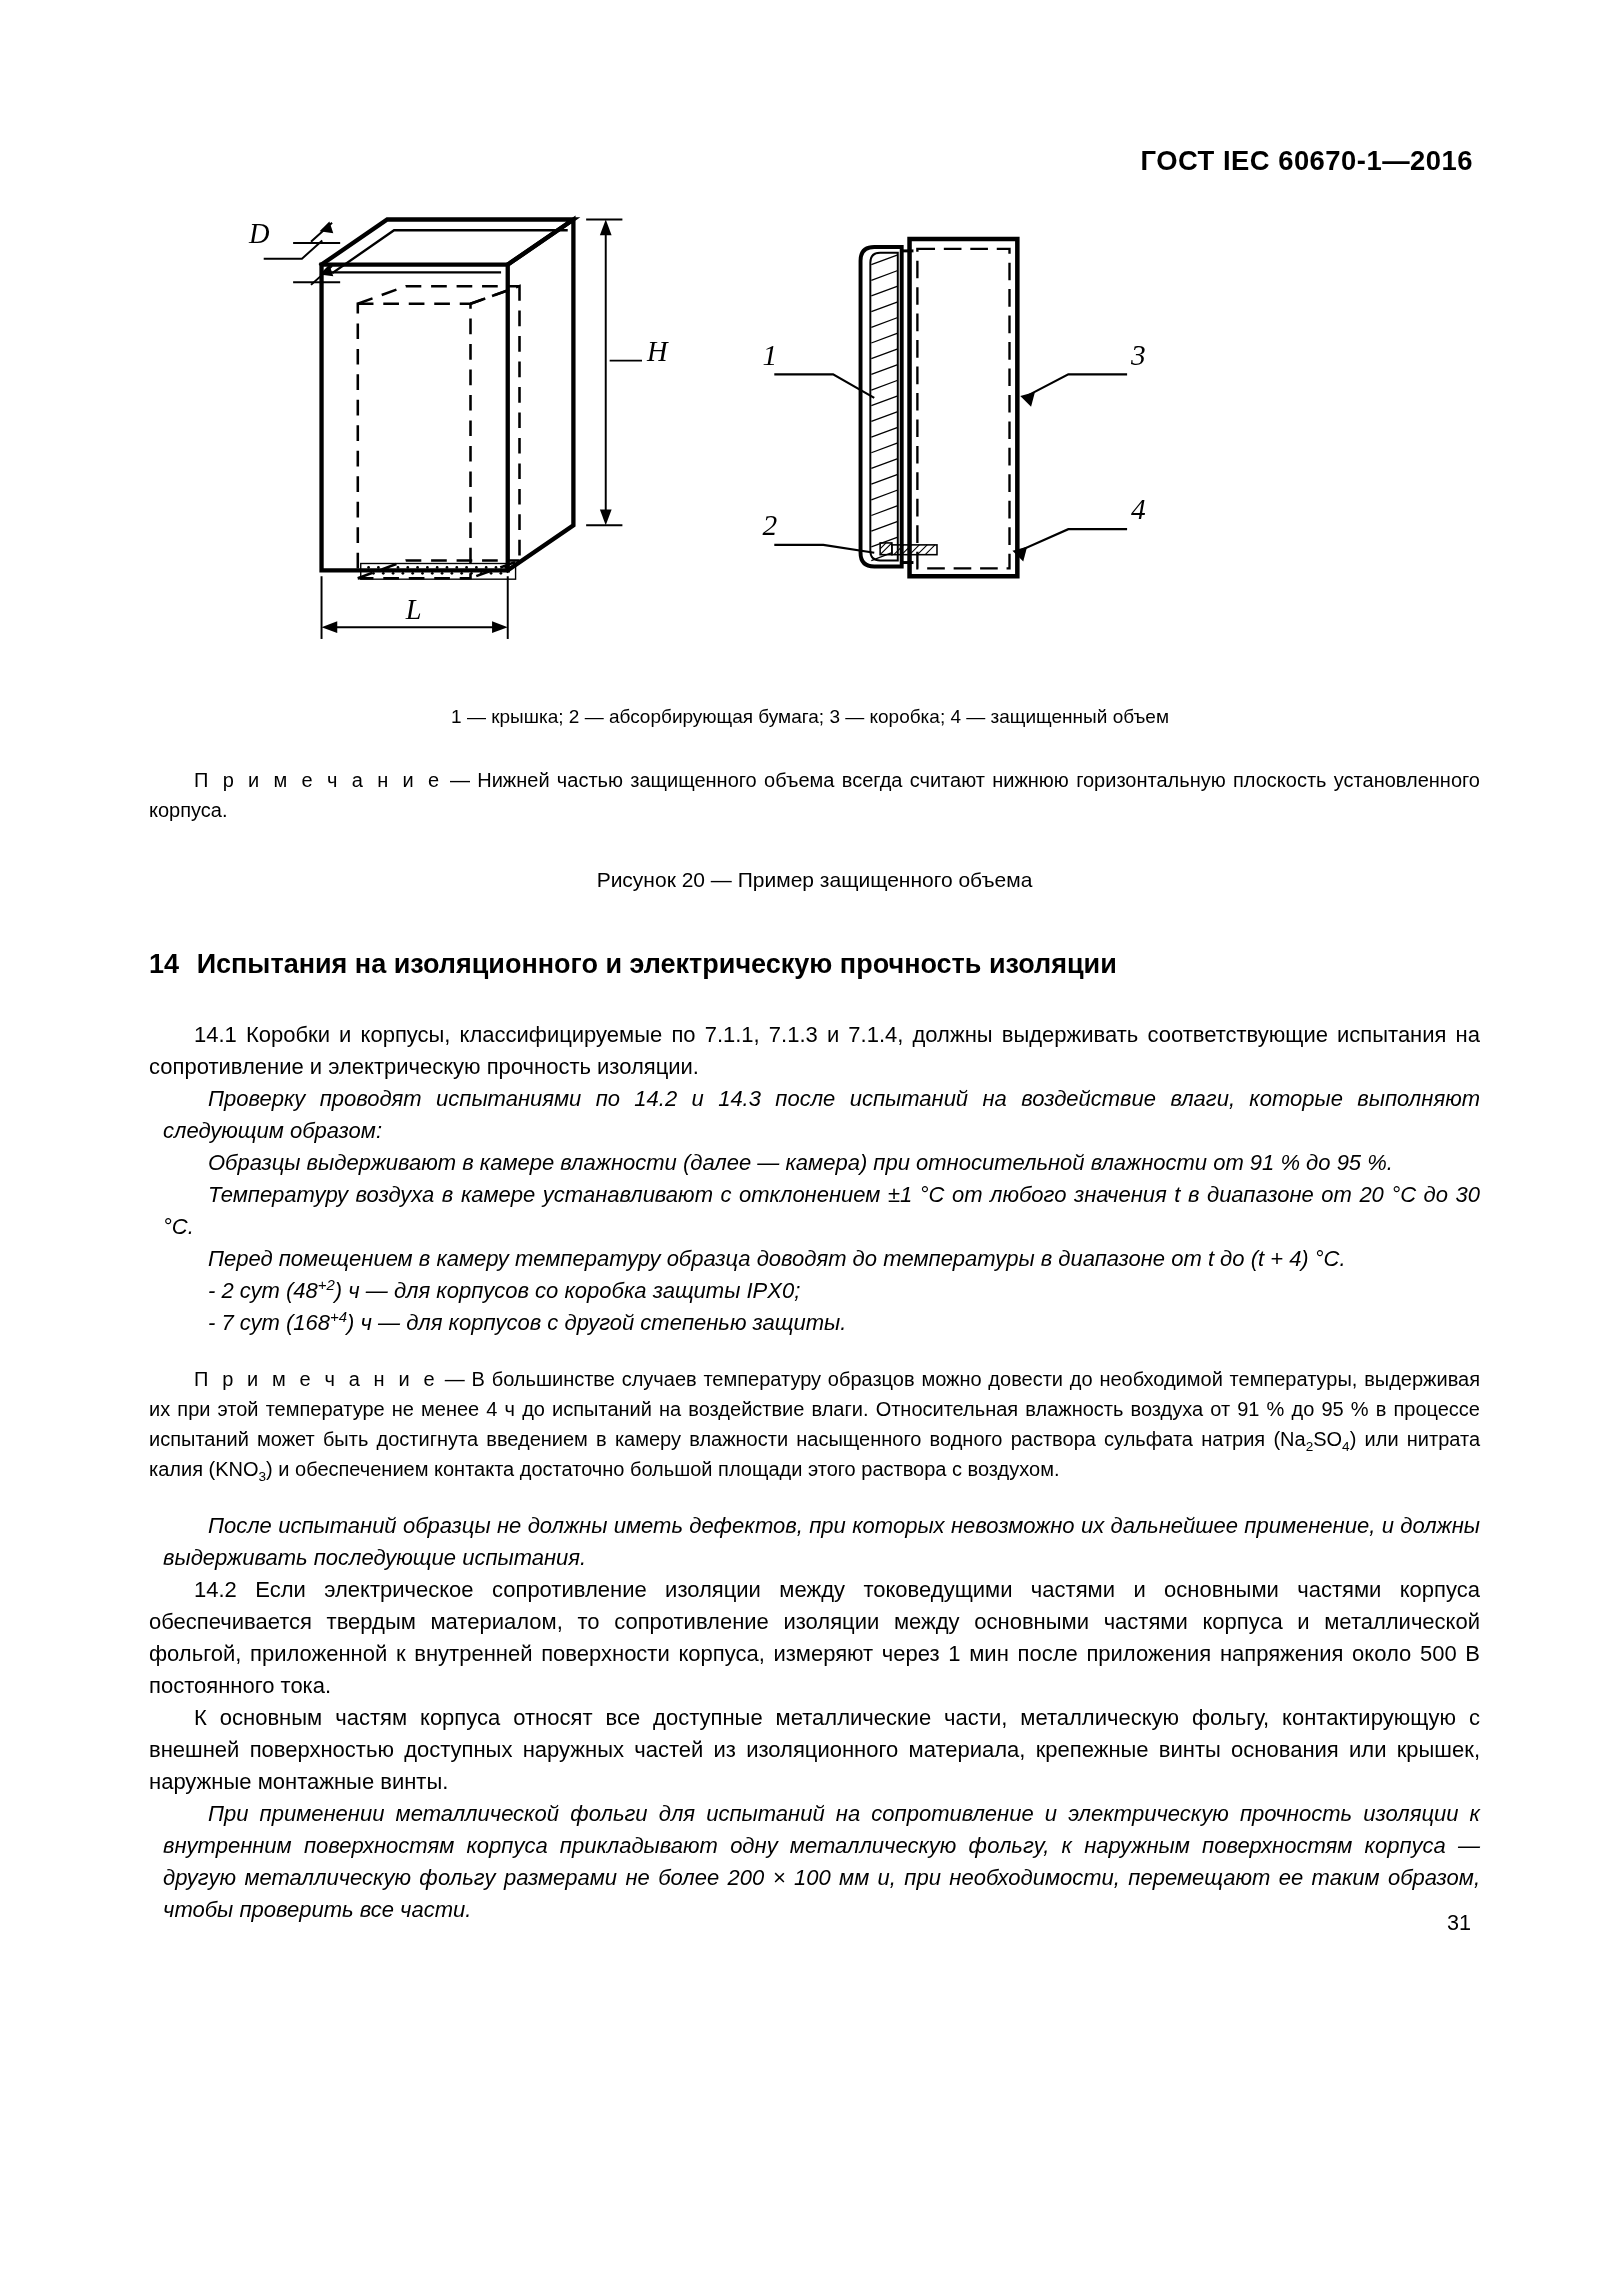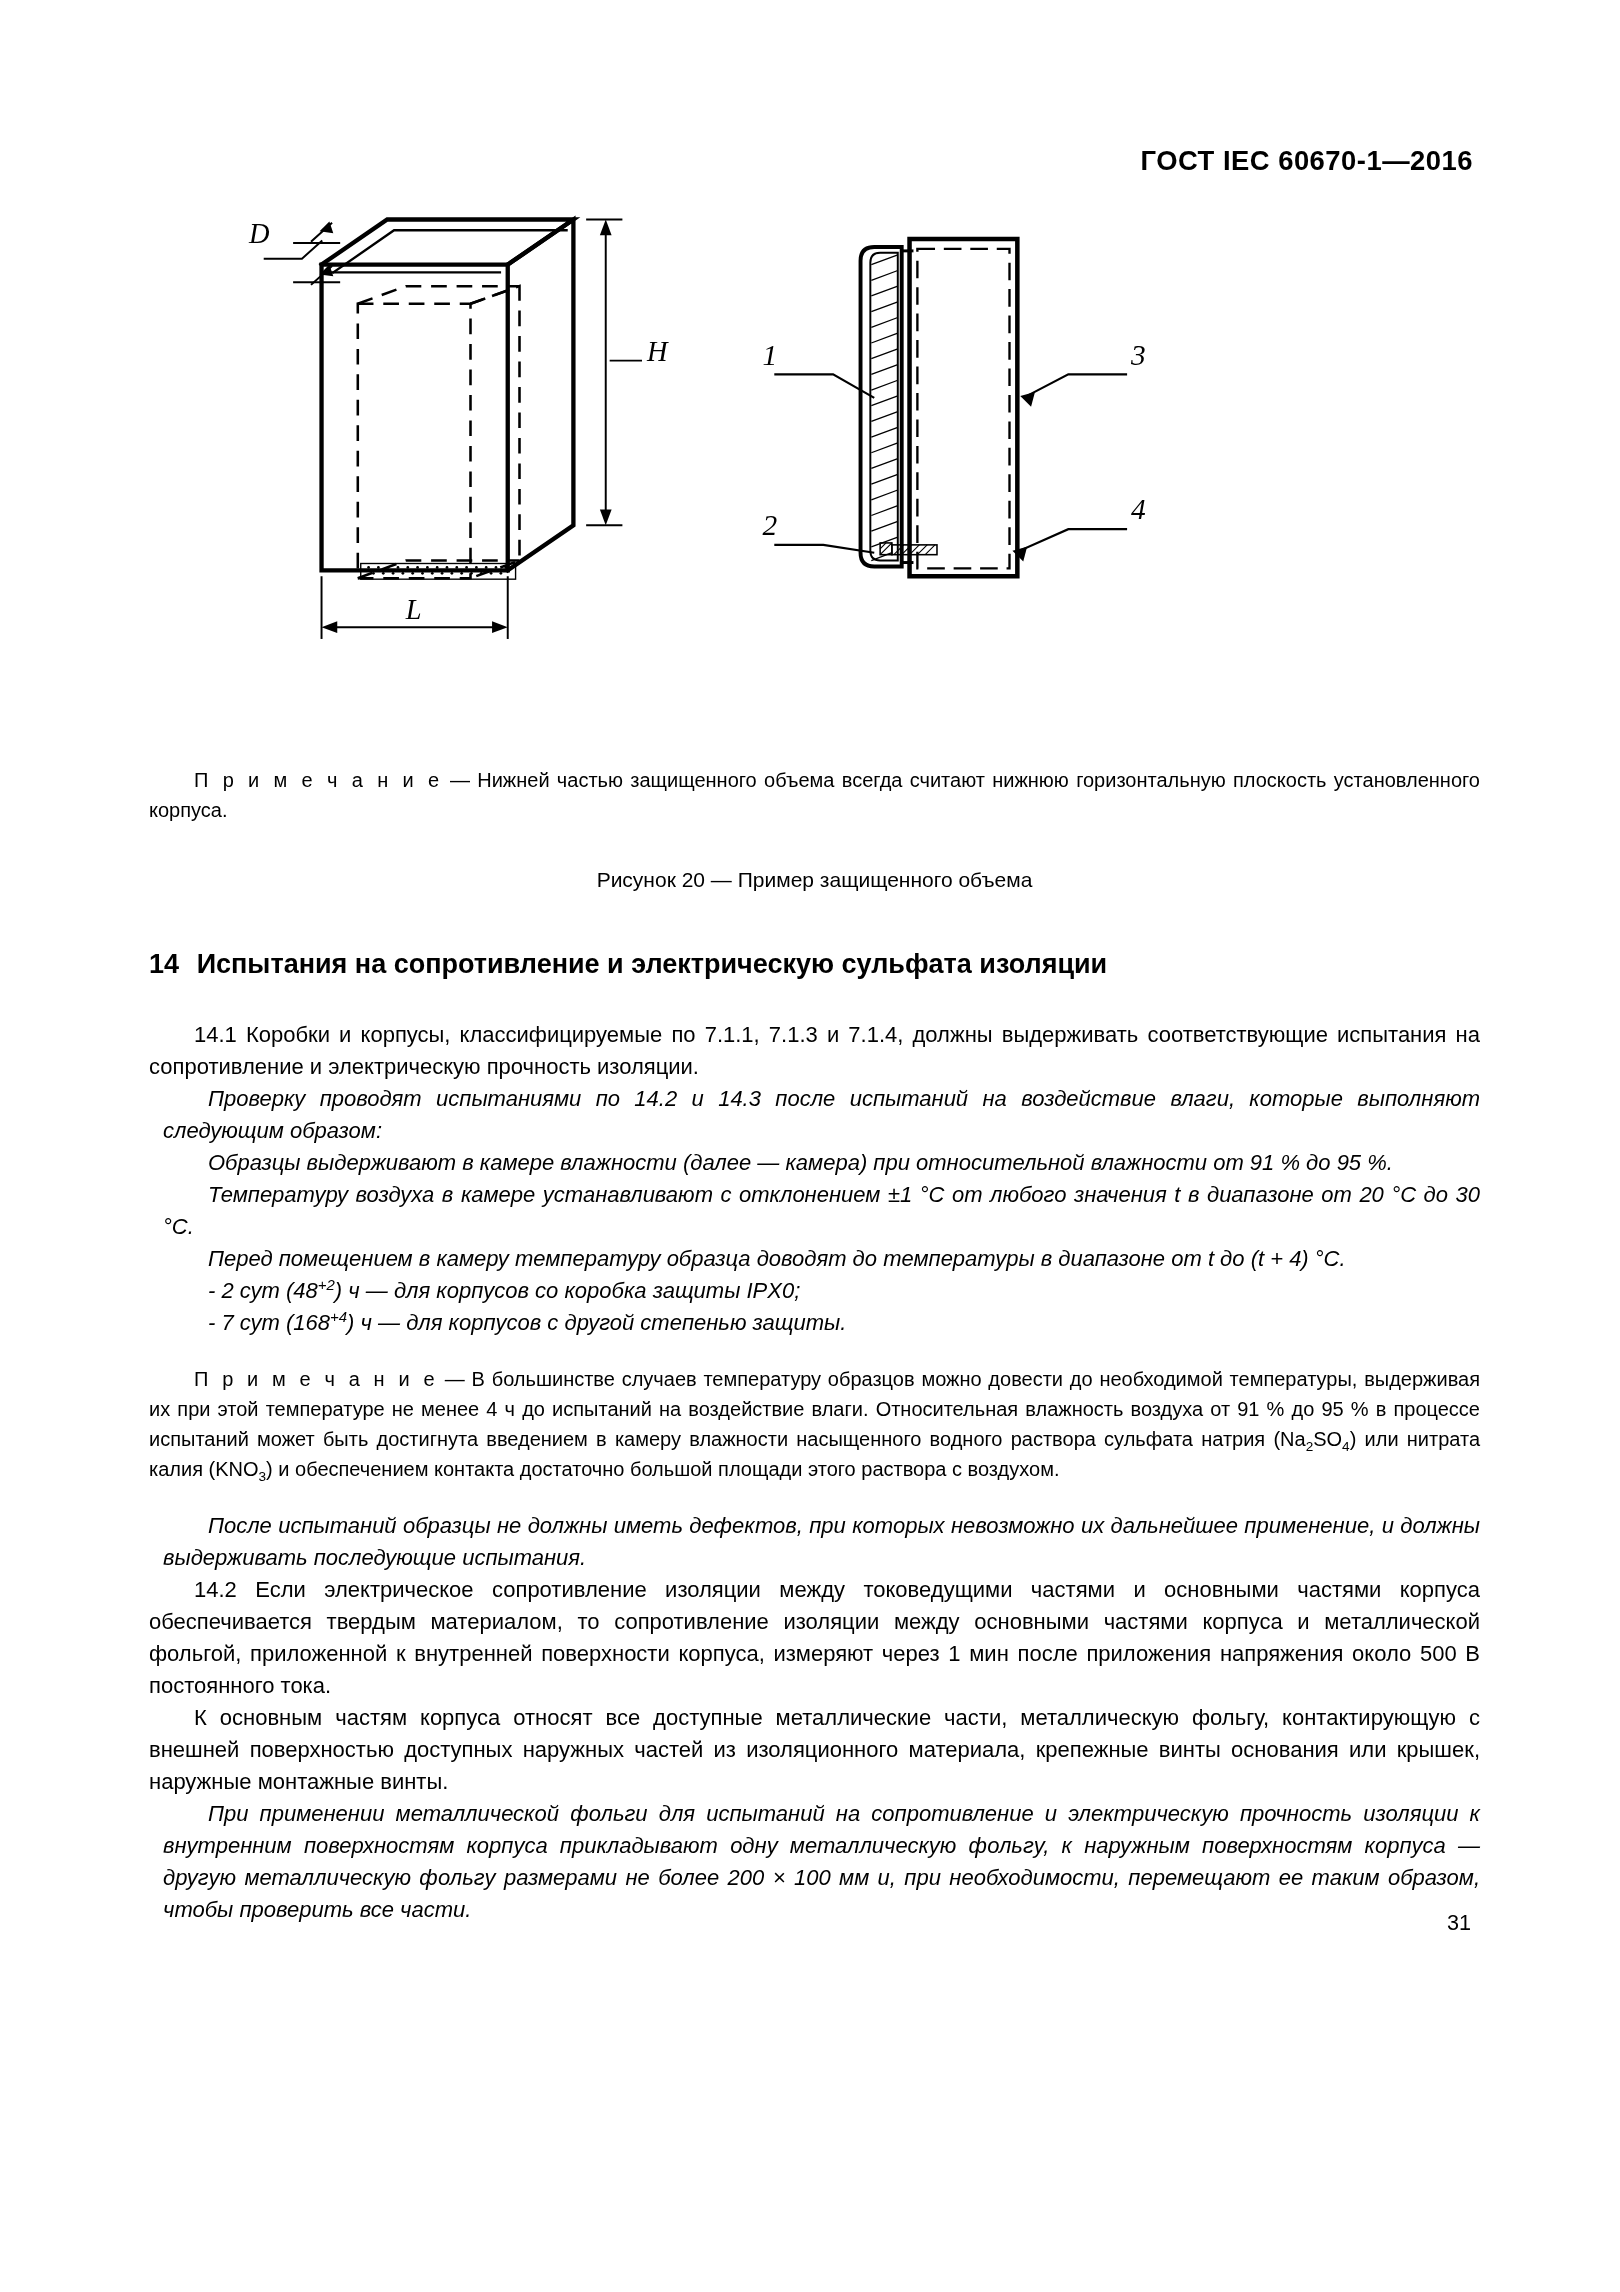--- a/index.html
+++ b/index.html
@@ -268,33 +268,34 @@
         <polygon points="891,204 906,200 902,215"></polygon>
         <polygon points="883,362 898,358 894,373"></polygon>
       </g>
       <text x="628" y="172" font-family="Liberation Serif, serif" font-style="italic" font-size="30" fill="#000">1</text>
       <text x="628" y="346" font-family="Liberation Serif, serif" font-style="italic" font-size="30" fill="#000">2</text>
       <text x="1004" y="172" font-family="Liberation Serif, serif" font-style="italic" font-size="30" fill="#000">3</text>
       <text x="1004" y="330" font-family="Liberation Serif, serif" font-style="italic" font-size="30" fill="#000">4</text>
     </svg>
   </div>
 
+  <div class="fig-legend"><span>1 — крышка; 2 — абсорбирующая бумага; 3 — коробка; 4 — защищенный объем</span></div>
 
   <div class="content">
 
     <p class="note"><span class="spaced">П р и м е ч а н и е</span><span> — </span><span>Нижней частью защищенного объема всегда считают нижнюю горизонтальную плос­кость установленного корпуса.</span></p>
 
     <div class="gap-lg"></div>
 
     <p class="fig-caption">Рисунок 20 — Пример защищенного объема</p>
 
     <div class="gap-lg"></div>
     <div class="gap-sm"></div>
 
-    <h2 class="section-heading"><span class="num">14</span><span>Испытания на сопротивление и электрическую сульфата изоляции</span></h2>
+    <h2 class="section-heading"><span class="num">14</span><span>Испытания на изоляционного и электрическую прочность изоляции</span></h2>
 
     <div class="gap-lg"></div>
 
     <p class="indent">14.1  Коробки и корпусы, классифицируемые по 7.1.1, 7.1.3 и 7.1.4, должны выдерживать соответ­ствующие испытания на сопротивление и электрическую прочность изоляции.</p>
     <p class="indent ital">Проверку проводят испытаниями по 14.2 и 14.3 после испытаний на воздействие влаги, кото­рые выполняют следующим образом:</p>
     <p class="indent ital">Образцы выдерживают в камере влажности (далее — камера) при относительной влажности от 91 % до 95 %.</p>
     <p class="indent ital">Температуру воздуха в камере устанавливают с отклонением ±1 °С от любого значения t в диа­пазоне от 20 °С до 30 °С.</p>
     <p class="indent ital">Перед помещением в камеру температуру образца доводят до температуры в диапазоне от t до (t + 4) °С.</p>
     <p class="indent ital"><span>- 2 сут (48</span><sup>+2</sup><span>) ч — для корпусов со коробка защиты IPX0;</span></p>
     <p class="indent ital"><span>- 7 сут (168</span><sup>+4</sup><span>) ч — для корпусов с другой степенью защиты.</span></p>

